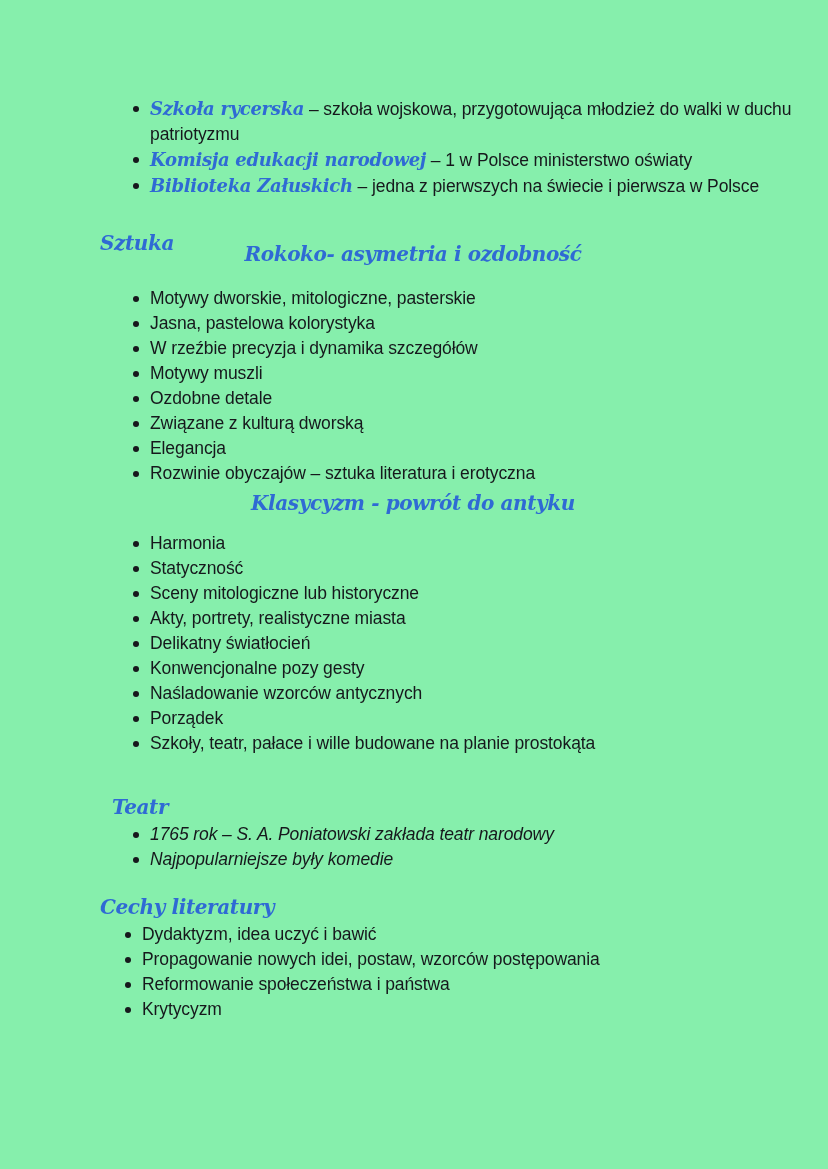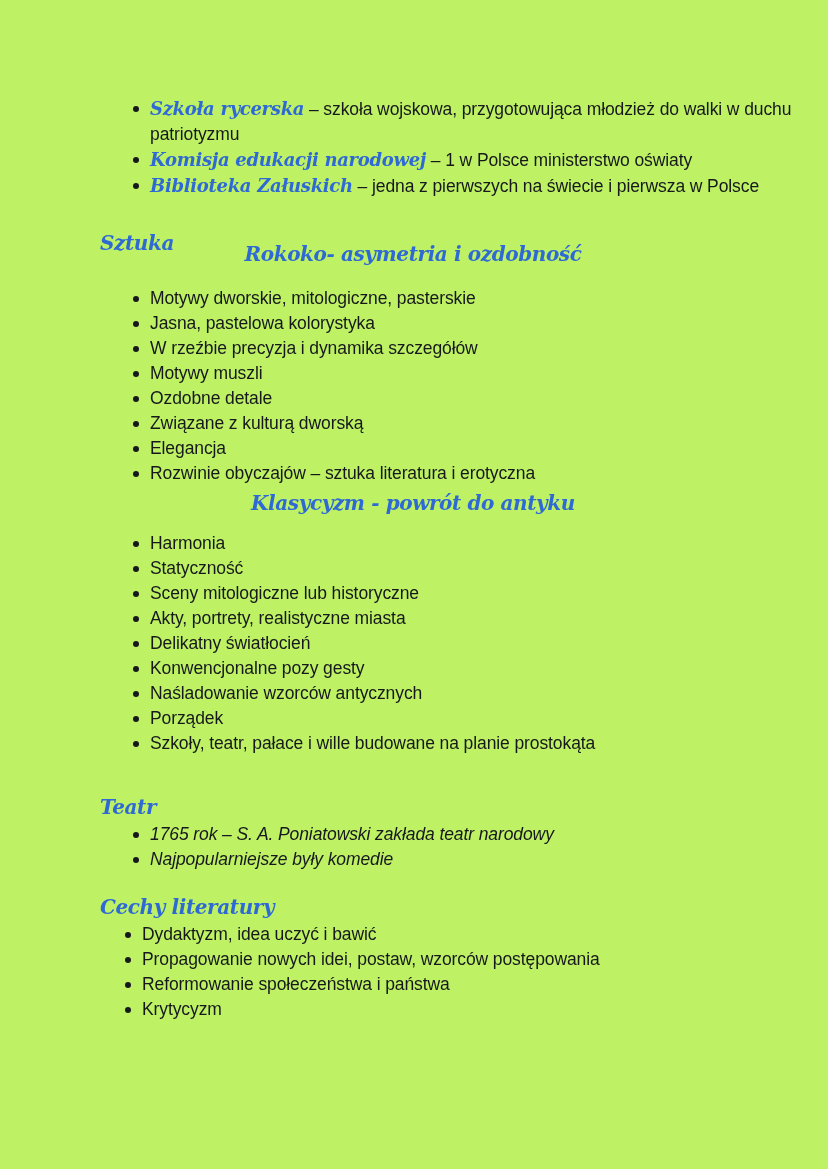--- a/index.html
+++ b/index.html
@@ -11,21 +11,21 @@
     width: 828px;
     height: 1169px;
     position: relative;
     overflow: hidden;
     font-family: "Liberation Sans", sans-serif;
   }
 
   .page {
     position: absolute;
     inset: 0;
-    background: #bef264;
+    background: #86efac;
     padding: 0;
   }
 
   
   .heading {
     color: #2f6ad4;
     font-family: "DejaVu Serif", serif;
     font-weight: bold;
     font-style: italic;
     letter-spacing: -0.4px;
@@ -76,21 +76,21 @@
   }
   .dash { color: #16181c; }
 
   
   .block-intro   { position: absolute; left: 100px; top: 96px;  width: 700px; }
   .h-sztuka      { position: absolute; left: 100px; top: 232px; }
   .h-rokoko      { position: absolute; left: 148px; top: 243px; width: 530px; }
   .block-rokoko  { position: absolute; left: 100px; top: 286px; width: 700px; }
   .h-klasycyzm   { position: absolute; left: 148px; top: 492px; width: 530px; }
   .block-klasy   { position: absolute; left: 100px; top: 531px; width: 700px; }
-  .h-teatr       { position: absolute; left: 100px; top: 796px; }
+  .h-teatr       { position: absolute; left: 112px; top: 796px; }
   .block-teatr   { position: absolute; left: 100px; top: 822px; width: 700px; font-style: italic; }
   .h-cechy       { position: absolute; left: 100px; top: 896px; }
   .block-cechy   { position: absolute; left: 92px; top: 922px; width: 700px; }
 </style>
 </head>
 <body>
 
 <div class="page">
 
   <ul class="bullets block-intro">

